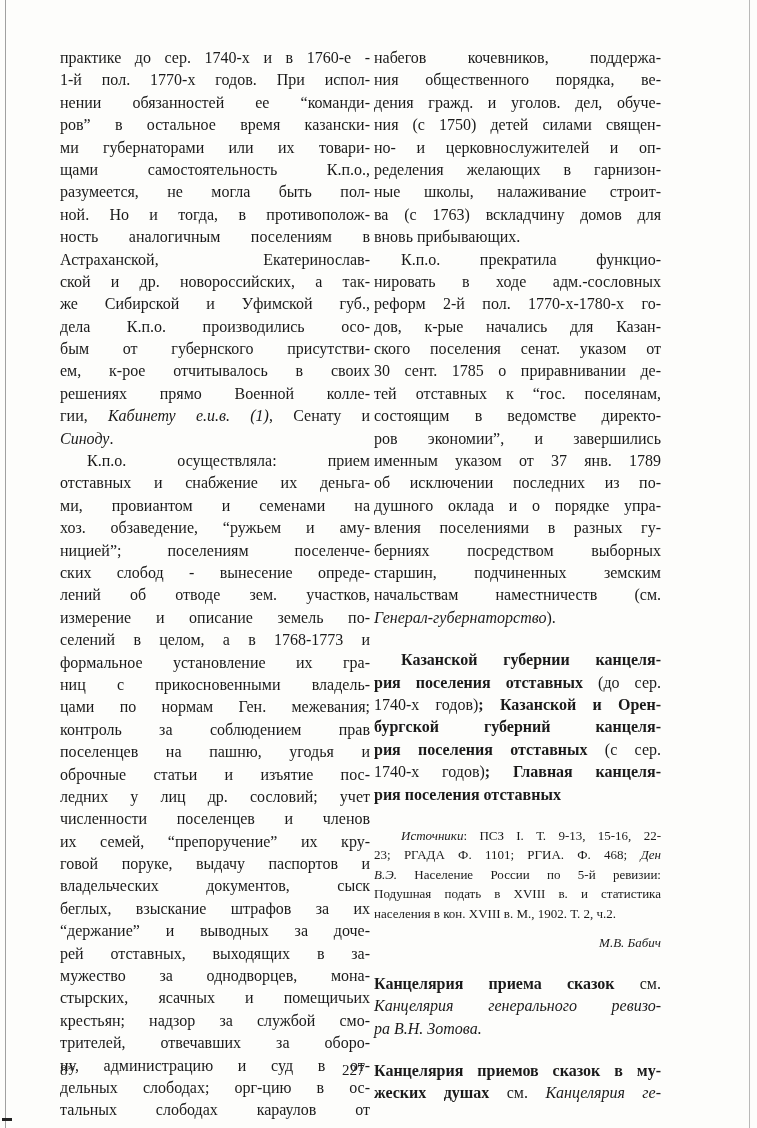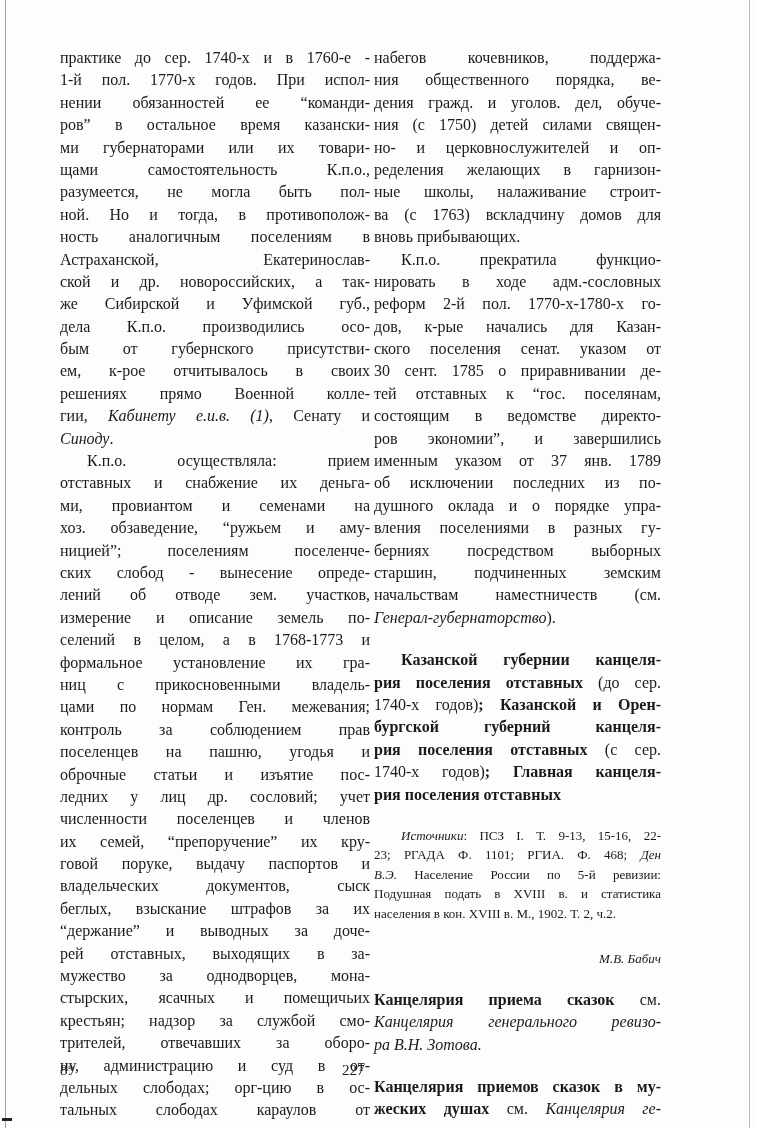--- a/index.html
+++ b/index.html
@@ -9,21 +9,21 @@
   }
   .scan-edge-left { position: absolute; left: 5px; top: 0; width: 1px; height: 1128px; background: #555; opacity: 0.55; }
   .scan-edge-right { position: absolute; left: 749px; top: 0; width: 1px; height: 1128px; background: #666; opacity: 0.45; }
   .scan-mark-bottom { position: absolute; left: 2px; top: 1118px; width: 10px; height: 3px; background: #222; }
   .col { position: absolute; top: 47px; font-size: 16px; line-height: 22.4px; }
   .col-left { left: 60px; width: 310px; }
   .col-right { left: 374px; width: 287px; }
   .ln { display: block; white-space: nowrap; text-align: justify; text-align-last: justify; height: 22.4px; }
   .ln.last { text-align-last: left; }
   .ln.indent { padding-left: 27px; }
-  .ln.right { text-align: center; text-align-last: right; margin-top: 16px; }
+  .ln.right { text-align: center; text-align-last: right; }
   .gap { display: block; height: 10px; }
   .gap-big { display: block; height: 20px; }
   b { font-weight: bold; }
   i { font-style: italic; }
   .small { font-size: 13px; line-height: 19.5px; }
   .small .ln { height: 19.5px; }
   .footer { position: absolute; top: 1062px; font-size: 15px; }
   .footer-sig { left: 60px; }
   .footer-num { left: 342px; }
 </style>

